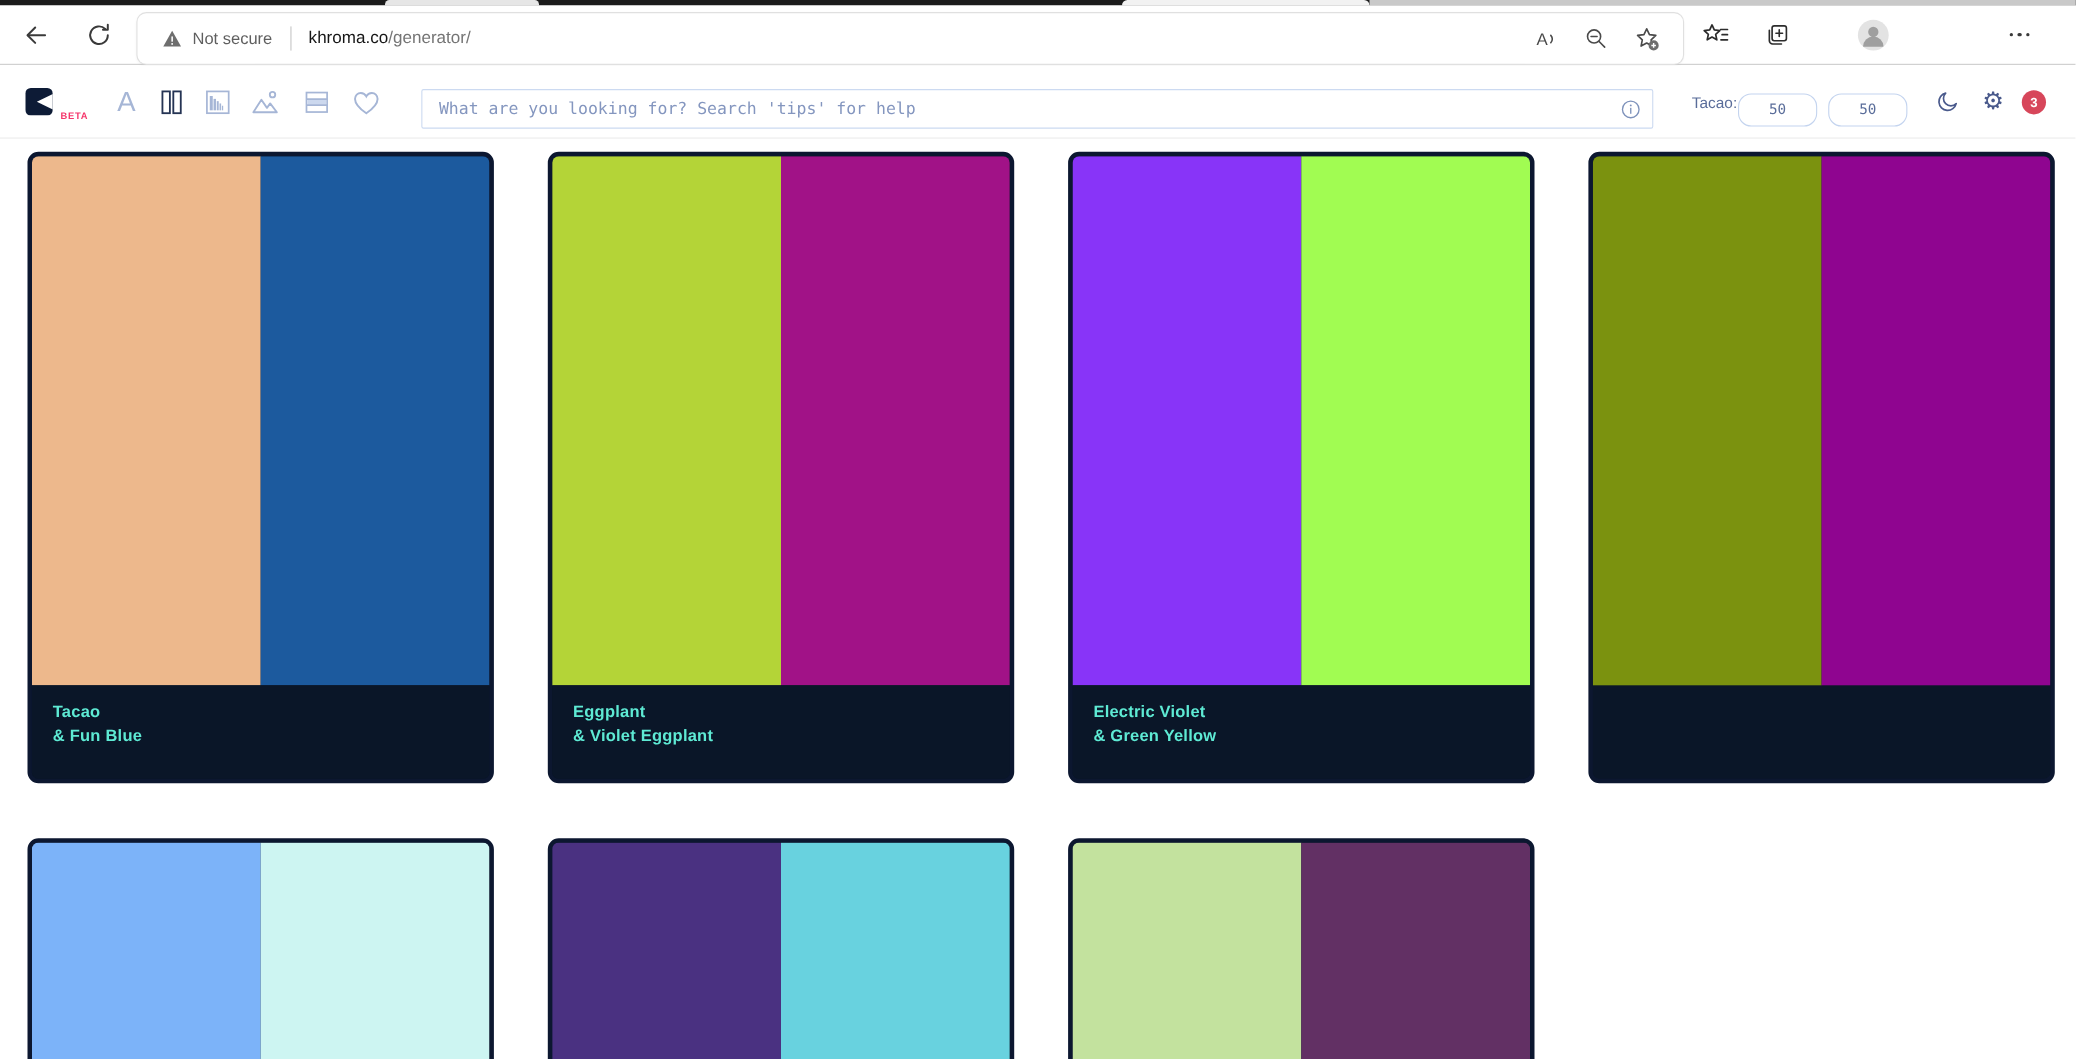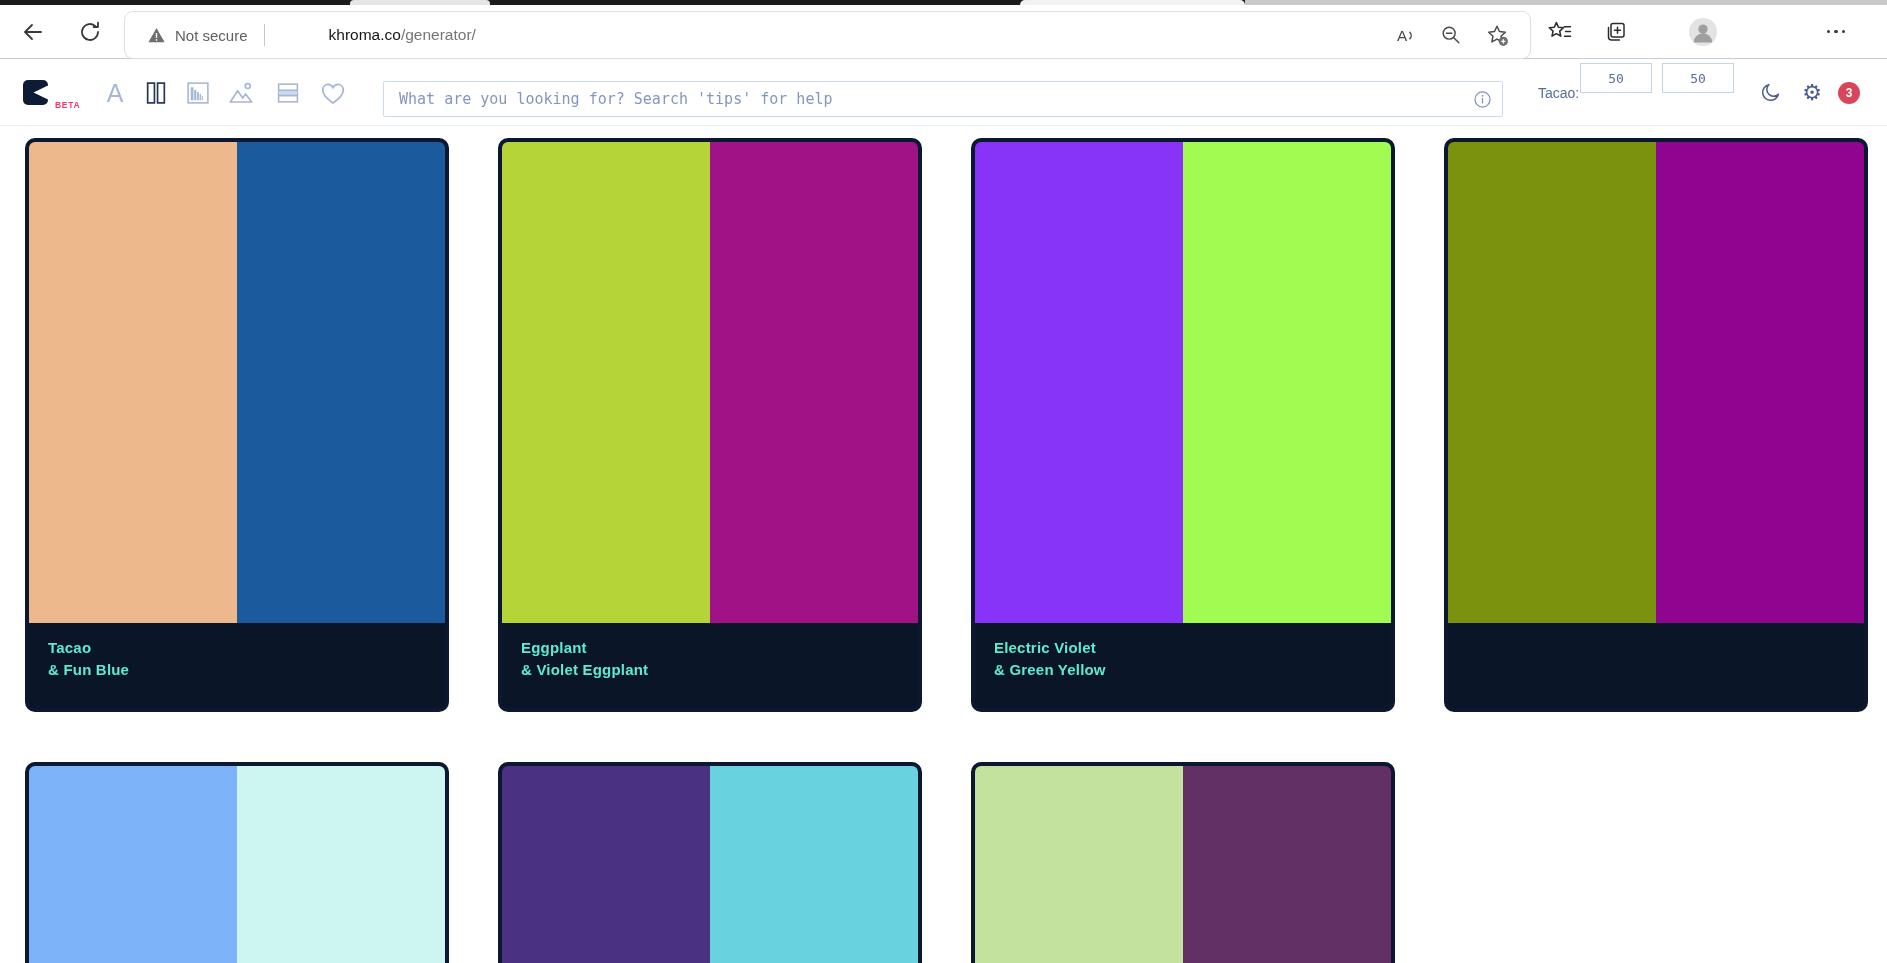--- a/index.html
+++ b/index.html
@@ -18,21 +18,21 @@
   .toolbar { position:absolute; top:5px; left:0; width:1887px; height:54px; background:#fff;
              border-bottom:1px solid #cccccc; }
   .tbtn { position:absolute; top:50%; transform:translateY(-50%); width:38px; height:38px;
           display:flex; align-items:center; justify-content:center; border-radius:6px; }
   .addressbar { position:absolute; left:125px; top:7px; width:1405px; height:46px;
                 background:#fff; border-radius:8px; box-shadow:0 0 0 1px #e0e0e0, 0 1px 3px rgba(0,0,0,.07);
                 display:flex; align-items:center; padding:0 12px 0 22px; }
   .sec-label { font-size:15px; color:#5f5f5f; margin-left:9px; white-space:nowrap; }
   .divider { width:1px; height:22px; background:#c6c6c6; margin:0 16px; }
   .url { font-size:15.5px; white-space:nowrap; }
-  .url .host { color:#161616;margin-left:48px; }
+  .url .host { color:#161616; }
   .url .path { color:#757575; }
   .bar-right { margin-left:auto; display:flex; align-items:center; gap:12px; padding-right:4px; }
   .ibtn { width:34px; height:34px; display:flex; align-items:center; justify-content:center; border-radius:6px; }
   .avatar { width:28px; height:28px; border-radius:50%; background:#e3e3e3; overflow:hidden;
             display:flex; align-items:center; justify-content:center; }
   .dots { display:flex; gap:4px; }
   .dots i { width:3.5px; height:3.5px; border-radius:50%; background:#3a3a3a; }
 
   
   .site-header { position:absolute; top:60px; left:0; width:1887px; height:66px; background:#fff;
@@ -46,22 +46,22 @@
   .search { position:absolute; left:383px; top:21px; width:1120px; height:36px;
             border:1px solid #ccdaf1; border-radius:2px; background:#fff; }
   .search input { position:absolute; left:0; top:0; width:100%; height:100%; border:0; outline:0;
                   padding:0 40px 0 15px; font-family:"DejaVu Sans Mono", monospace; font-size:15px;
                   color:#51628f; background:transparent; }
   .search input::placeholder { color:#8496bf; opacity:1; }
   .info-btn { position:absolute; right:8px; top:50%; transform:translateY(-50%); width:24px; height:24px;
               display:flex; align-items:center; justify-content:center; }
   .bias-label { position:absolute; left:1538px; top:50%; transform:translateY(-50%);
                 font-size:14px; color:#5a6d9a; }
-  .bias-input { position:absolute; top:3px; width:72px; height:30px; border:1px solid #c4d4ef;
-                border-radius:0; text-align:center; font-family:"DejaVu Sans Mono", monospace;
+  .bias-input { position:absolute; top:25px; width:72px; height:30px; border:1px solid #c4d4ef;
+                border-radius:12px; text-align:center; font-family:"DejaVu Sans Mono", monospace;
                 font-size:13px; color:#5a6d9a; outline:0; background:#fff; }
   .bias-1 { left:1580px; } .bias-2 { left:1662px; }
   .hbtn { position:absolute; top:50%; transform:translateY(-50%); display:flex;
           align-items:center; justify-content:center; }
   .gear-glyph { font-family:"DejaVu Sans", sans-serif; font-size:22px; color:#4a5a8c; line-height:1; }
   .badge { position:absolute; left:1838px; top:22px; width:22px; height:22px; border-radius:50%;
            background:#d7465a; color:#fff; font-size:12px; font-weight:bold;
            display:flex; align-items:center; justify-content:center; }
 
   

